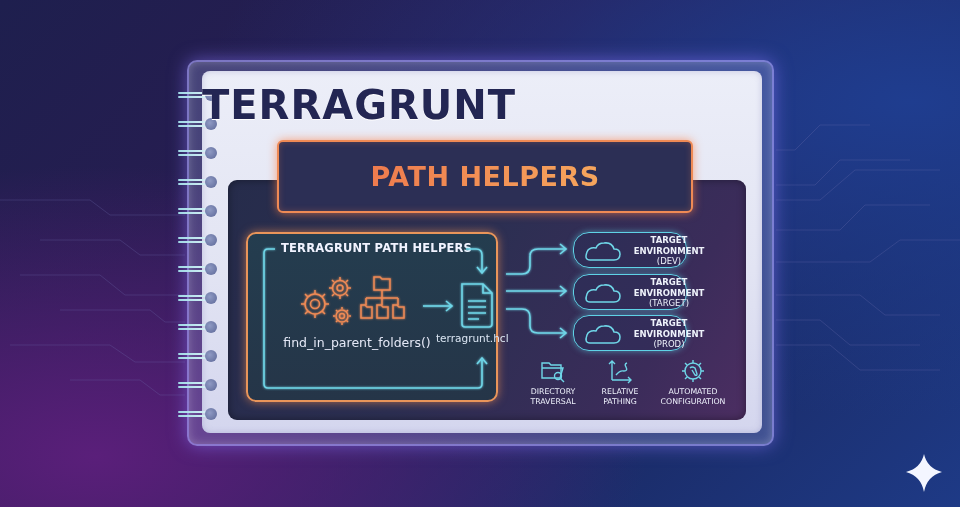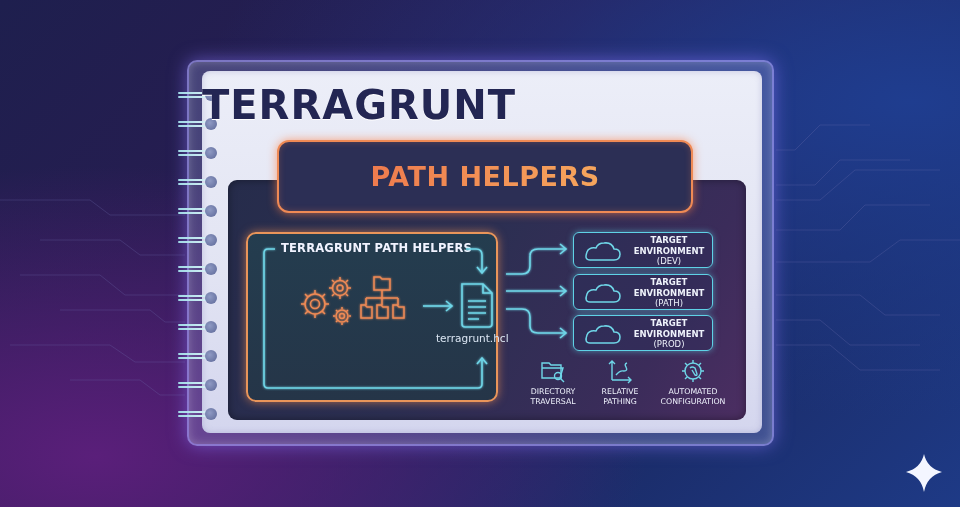--- a/index.html
+++ b/index.html
@@ -45,21 +45,21 @@
     text-shadow: 0 1px 0 #ffffff;
   }
   .inner-panel {
     position: absolute; left: 228px; top: 180px; width: 518px; height: 240px;
     border-radius: 9px;
     background: linear-gradient(120deg, #262c4b 0%, #2c2f52 45%, #3b2c5a 80%, #4c2e62 100%);
     box-shadow: inset 0 0 8px rgba(0,0,0,0.4);
   }
   .banner {
     position: absolute; left: 277px; top: 140px; width: 416px; height: 73px;
-    border-radius: 12px;
+    border-radius: 6px;
     background: #2c2f55;
     border: 2.5px solid #ef8a55;
     box-shadow: 0 0 10px rgba(255,130,70,0.7), inset 0 0 6px rgba(255,130,70,0.25);
     display: flex; align-items: center; justify-content: center;
   }
   .banner-text {
     font-weight: bold; font-size: 27px; letter-spacing: 0.5px;
     background: linear-gradient(90deg, #ee7b4e, #f6a65d);
     -webkit-background-clip: text; background-clip: text; color: transparent;
   }
@@ -78,22 +78,22 @@
   .fn-text {
     position: absolute; left: 262px; top: 335px; width: 190px; text-align: center;
     font-size: 12.5px; line-height: 16px; color: #e4e8f6;
   }
   .fn-text div { white-space: nowrap; }
   .file-label {
     position: absolute; left: 436px; top: 332px; width: 80px; text-align: left;
     font-size: 10.5px; color: #dbe6f3; white-space: nowrap;
   }
   .env-box {
-    position: absolute; left: 573px; width: 140px; height: 36px;
-    border-radius: 6px;
+    position: absolute; left: 573px; width: 114px; height: 36px;
+    border-radius: 16px;
     border: 1.6px solid #5fd2e6;
     box-shadow: 0 0 6px rgba(95,210,230,0.55);
     background: rgba(40,45,90,0.35);
   }
   .env-box svg { position: absolute; left: 8px; top: 7px; }
   .env-text {
     position: absolute; left: 52px; top: 2px; width: 86px; text-align: center;
     color: #eef2fb; font-size: 8.5px; line-height: 10.5px;
   }
   .env-text .t { font-weight: bold; }
@@ -263,41 +263,42 @@
   <g stroke="#ef8a55" stroke-width="1.5" fill="none" filter="url(#glowO)">
     <path d="M374 277 H380 L382 279 H390 V290 H374 Z"></path>
     <path d="M382 290 V298 M366 298 H398 M366 298 V305 M382 298 V305 M398 298 V305"></path>
     <path d="M361 305 H365 L367 307 H372 V318 H361 Z"></path>
     <path d="M377 305 H381 L383 307 H388 V318 H377 Z"></path>
     <path d="M393 305 H397 L399 307 H404 V318 H393 Z"></path>
   </g>
 </svg>
 
 <div class="fn-text">
+  <div>find_in_parent_folders()</div>
 </div>
 <div class="file-label">terragrunt.hcl</div>
 
 <div class="env-box" style="top:232px">
   <svg width="40" height="22" viewBox="0 0 40 22">
     <path d="M8 20 H32 Q38 20 38 14 Q38 9 32 9 Q30 2 22 3 Q16 3 14 8 Q7 7 5 12 Q2 20 8 20 Z" fill="none" stroke="#6fd6e8" stroke-width="1.5"></path>
   </svg>
   <div class="env-text">
     <div class="t">TARGET</div>
     <div class="t">ENVIRONMENT</div>
     <div>(DEV)</div>
   </div>
 </div>
 <div class="env-box" style="top:274px">
   <svg width="40" height="22" viewBox="0 0 40 22">
     <path d="M8 20 H32 Q38 20 38 14 Q38 9 32 9 Q30 2 22 3 Q16 3 14 8 Q7 7 5 12 Q2 20 8 20 Z" fill="none" stroke="#6fd6e8" stroke-width="1.5"></path>
   </svg>
   <div class="env-text">
     <div class="t">TARGET</div>
     <div class="t">ENVIRONMENT</div>
-    <div>(PATH)</div>
+    <div>(TARGET)</div>
   </div>
 </div>
 <div class="env-box" style="top:315px">
   <svg width="40" height="22" viewBox="0 0 40 22">
     <path d="M8 20 H32 Q38 20 38 14 Q38 9 32 9 Q30 2 22 3 Q16 3 14 8 Q7 7 5 12 Q2 20 8 20 Z" fill="none" stroke="#6fd6e8" stroke-width="1.5"></path>
   </svg>
   <div class="env-text">
     <div class="t">TARGET</div>
     <div class="t">ENVIRONMENT</div>
     <div>(PROD)</div>

